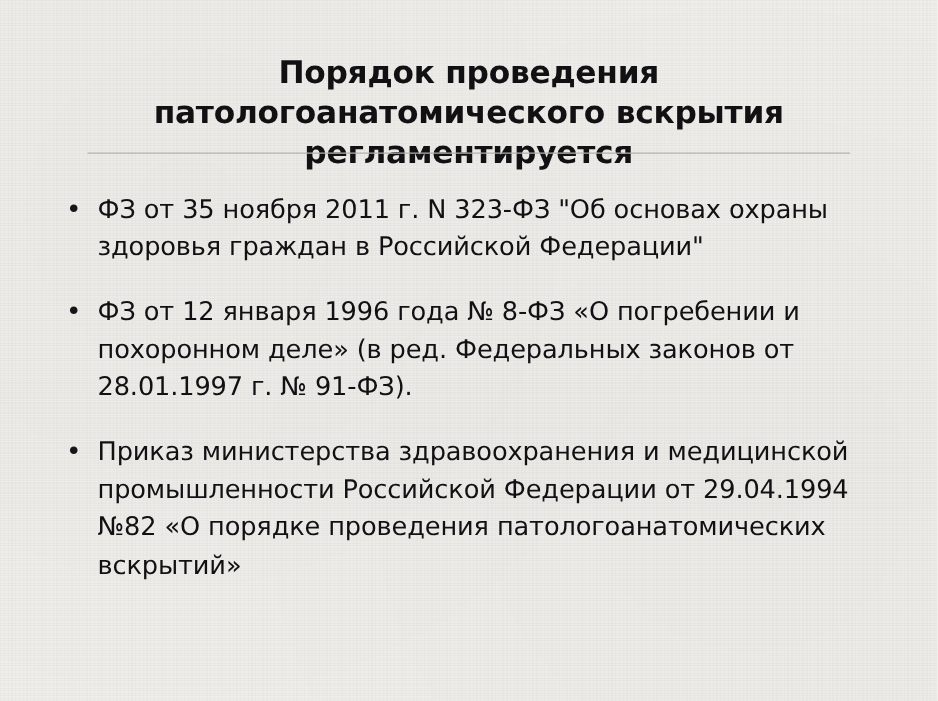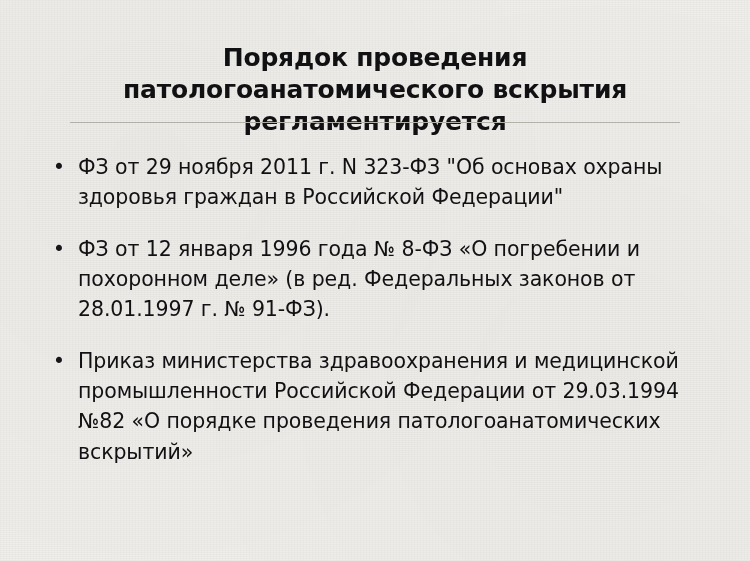--- a/index.html
+++ b/index.html
@@ -88,29 +88,29 @@
 <div class="slide">
 
   <div class="slide-title">Порядок проведения патологоанатомического вскрытия регламентируется</div>
 
   <div class="title-rule"></div>
 
   <div class="bullets">
 
     <div class="bullet">
       <div class="bullet-mark">•</div>
-      <div class="bullet-text">ФЗ от 29 ноября 2011 г. N 323-ФЗ "Об основах охраны здоровья граждан в Российской Федерации"</div>
+      <div class="bullet-text">ФЗ от 35 ноября 2011 г. N 323-ФЗ "Об основах охраны здоровья граждан в Российской Федерации"</div>
     </div>
 
     <div class="bullet">
       <div class="bullet-mark">•</div>
       <div class="bullet-text">ФЗ от 12 января 1996 года № 8-ФЗ «О погребении и похоронном деле» (в ред. Федеральных законов от 28.01.1997 г. № 91-ФЗ).</div>
     </div>
 
     <div class="bullet">
       <div class="bullet-mark">•</div>
-      <div class="bullet-text">Приказ министерства здравоохранения и медицинской промышленности Российской Федерации от 29.03.1994 №82 «О порядке проведения патологоанатомических вскрытий»</div>
+      <div class="bullet-text">Приказ министерства здравоохранения и медицинской промышленности Российской Федерации от 29.04.1994 №82 «О порядке проведения патологоанатомических вскрытий»</div>
     </div>
 
   </div>
 
   <div class="grain"></div>
 </div>
 
 </body></html>

